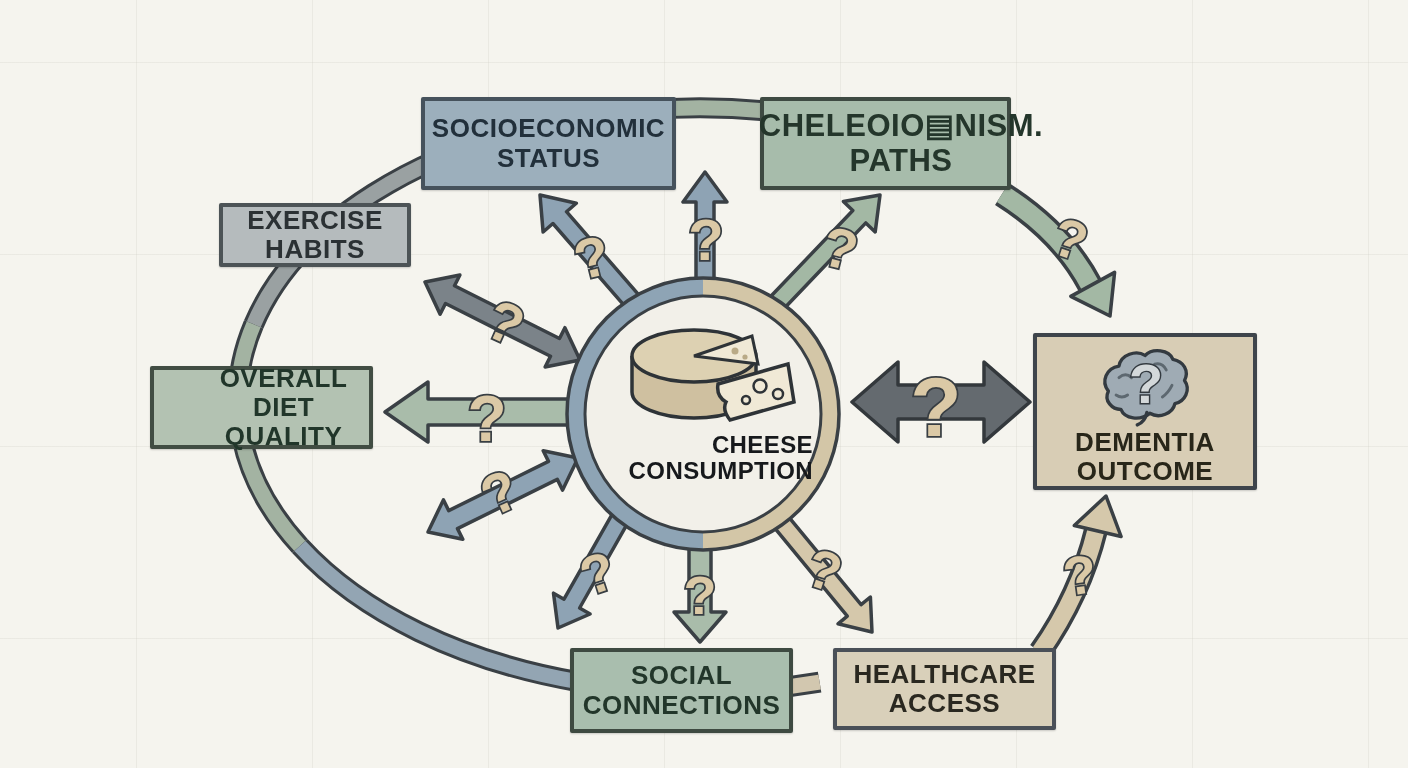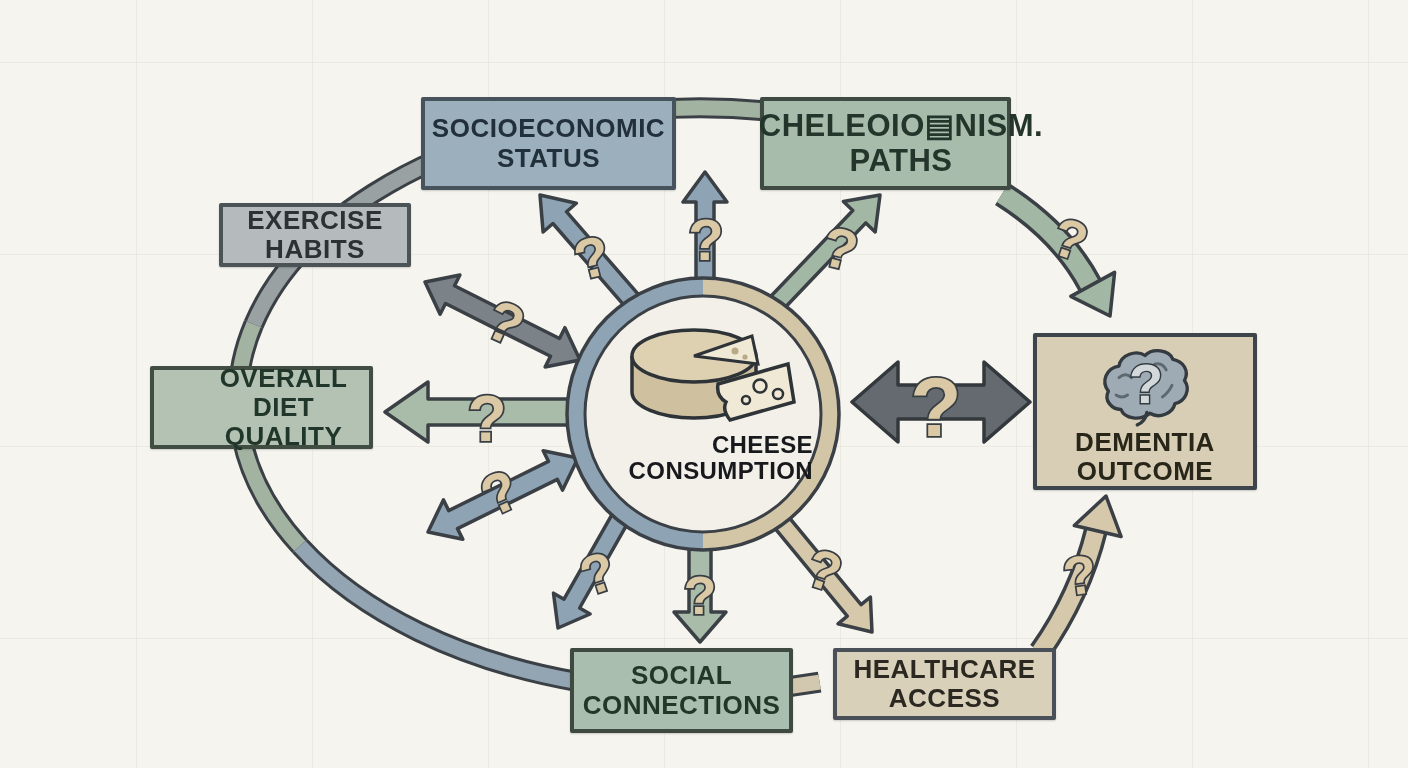--- a/index.html
+++ b/index.html
@@ -33,21 +33,21 @@
   #box-mechanism{left:760px;top:97px;width:251px;height:93px;background:#a7bcab;border:4px solid #3e4a42;}
   #box-mechanism .box-label{font-size:31px;color:#24362b;margin-left:31px;}
   #box-exercise{left:219px;top:203px;width:192px;height:64px;background:#b5bbbd;border:4px solid #4c5356;}
   #box-exercise .box-label{font-size:26px;color:#2b3134;}
   #box-diet{left:150px;top:366px;width:223px;height:83px;background:#b3c2b2;border:4px solid #414d43;padding-left:44px;}
   #box-diet .box-label{font-size:26px;color:#21362a;}
   #box-education{left:213px;top:550px;width:223px;height:85px;background:#a2b4c1;border:4px solid #3f4b55;}
   #box-education .box-label{font-size:26px;color:#212e39;}
   #box-social{left:570px;top:648px;width:223px;height:85px;background:#a9beae;border:4px solid #3e4a41;}
   #box-social .box-label{font-size:26px;color:#22362a;}
-  #box-healthcare{left:833px;top:648px;width:223px;height:72px;background:#d9d0ba;border:4px solid #4a5058;}
+  #box-healthcare{left:833px;top:648px;width:223px;height:82px;background:#d9d0ba;border:4px solid #4a5058;}
   #box-healthcare .box-label{font-size:26px;color:#2a2820;}
   #box-dementia{left:1033px;top:333px;width:224px;height:157px;background:#d8cdb5;border:4px solid #3e444b;padding-top:4px;}
   #box-dementia .box-label{font-size:26px;color:#282619;}
   #center-label{
     position:absolute;left:593px;top:432px;width:220px;text-align:right;
     font-size:24px;font-weight:700;color:#17191c;line-height:1.1;
     white-space:pre-line;letter-spacing:.4px;
   }
   .qmark{
     font-family:"Liberation Sans",sans-serif;font-weight:700;

